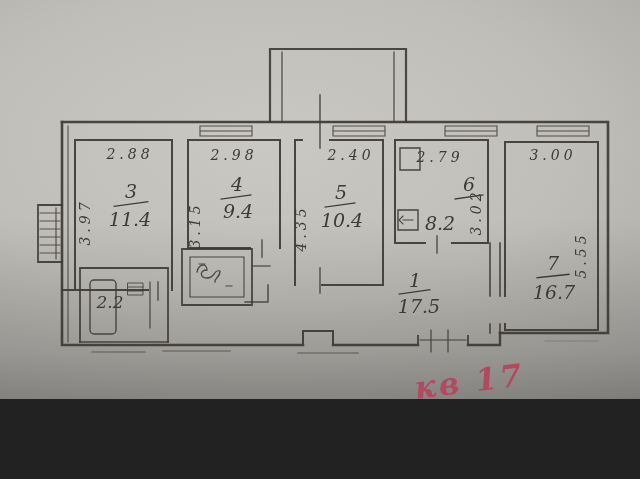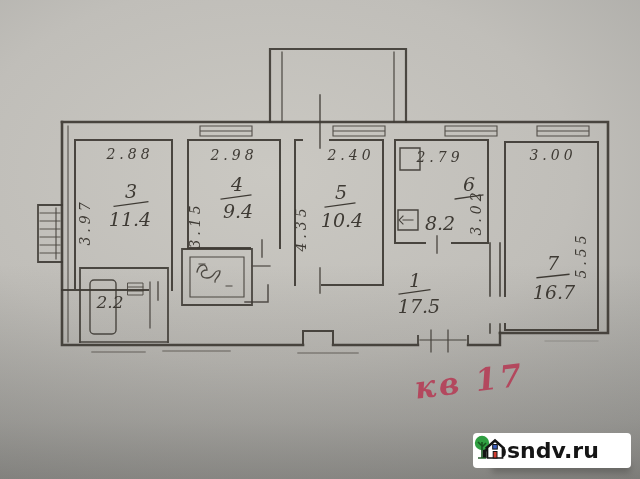--- a/index.html
+++ b/index.html
@@ -1,17 +1,17 @@
 <!DOCTYPE html>
 <html><head>
 <meta charset="utf-8">
 <style>
   html,body{margin:0;padding:0;background:#222;}
   .stage{
-    position:relative;width:640px;height:479px;overflow:hidden;
+    position:relative;width:640px;height:399px;overflow:hidden;
     background:
       linear-gradient(180deg, rgba(0,0,0,0) 55%, rgba(40,40,38,.18) 88%, rgba(30,30,28,.28) 100%),
       radial-gradient(120% 100% at 42% 36%, #cac8c2 0%, #c0beb9 40%, #abaaa6 70%, #8f8e8b 100%);
     font-family:"DejaVu Serif", serif;
   }
   svg{position:absolute;left:0;top:0;}
   .ink{stroke:#3e3a34;fill:none;stroke-linecap:square;}
   text{fill:#3e3a34;font-family:"DejaVu Serif", serif;font-style:italic;}
   .num{font-size:19px;}
   .area{font-size:19px;}

